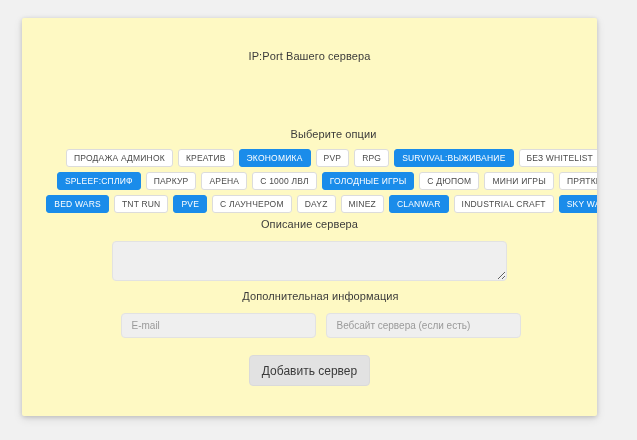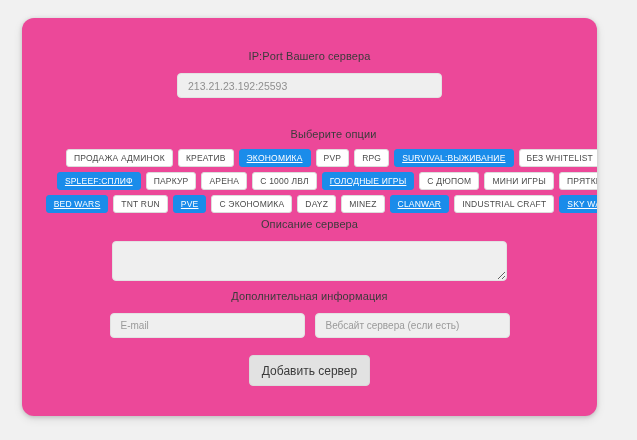--- a/index.html
+++ b/index.html
@@ -21,22 +21,22 @@
     background: #f1f1f1;
   }
 
   
   .card {
     position: absolute;
     left: 22px;
     top: 18px;
     width: 575px;
     height: 398px;
-    background: #ec4899;
-    border-radius: 12px;
+    background: #fef9c3;
+    border-radius: 2px;
     box-shadow: 0 1px 4px rgba(0,0,0,0.16), 0 3px 10px rgba(0,0,0,0.10);
     overflow: hidden;
   }
 
   
   .field-label {
     text-align: center;
     font-size: 11px;
     color: #3b3b3b;
     letter-spacing: .1px;
@@ -99,21 +99,20 @@
   }
   .tag.off {
     background: #ffffff;
     border: 1px solid #dcdcdc;
     color: #4a4a4a;
   }
   .tag.on {
     background: #1a8cea;
     border: 1px solid #1a8cea;
     color: #ffffff;
-    text-decoration: underline;
   }
 
   
   .desc-section {
     position: absolute;
     left: 0;
     top: 200px;
     width: 575px;
   }
   .desc-area {
@@ -129,21 +128,21 @@
     font-family: "Liberation Sans", sans-serif;
     font-size: 10.5px;
     color: #6a6a6a;
     outline: none;
     resize: vertical;
   }
 
   
   .extra-section {
     position: absolute;
-    left: 0;
+    left: 11px;
     top: 272px;
     width: 575px;
   }
   .extra-row {
     display: flex;
     justify-content: center;
     gap: 10px;
     margin-top: 11px;
   }
   .extra-input {
@@ -183,21 +182,20 @@
   }
 </style>
 </head>
 <body>
 
 <div class="page">
   <div class="card">
 
     <div class="ip-wrap">
       <div class="field-label">IP:Port Вашего сервера</div>
-      <input class="ip-input" type="text" placeholder="213.21.23.192:25593" style="">
     </div>
 
     <div class="options-section">
       <div class="field-label">Выберите опции</div>
       <div class="tag-rows">
 
         <div class="tag-row">
           <div class="tag off">ПРОДАЖА АДМИНОК</div>
           <div class="tag off">КРЕАТИВ</div>
           <div class="tag on">ЭКОНОМИКА</div>
@@ -215,21 +213,21 @@
           <div class="tag on">ГОЛОДНЫЕ ИГРЫ</div>
           <div class="tag off">С ДЮПОМ</div>
           <div class="tag off">МИНИ ИГРЫ</div>
           <div class="tag off">ПРЯТКИ</div>
         </div>
 
         <div class="tag-row">
           <div class="tag on">BED WARS</div>
           <div class="tag off">TNT RUN</div>
           <div class="tag on">PVE</div>
-          <div class="tag off">С ЭКОНОМИКА</div>
+          <div class="tag off">С ЛАУНЧЕРОМ</div>
           <div class="tag off">DAYZ</div>
           <div class="tag off">MINEZ</div>
           <div class="tag on">CLANWAR</div>
           <div class="tag off">INDUSTRIAL CRAFT</div>
           <div class="tag on">SKY WARS</div>
         </div>
 
       </div>
     </div>
 

